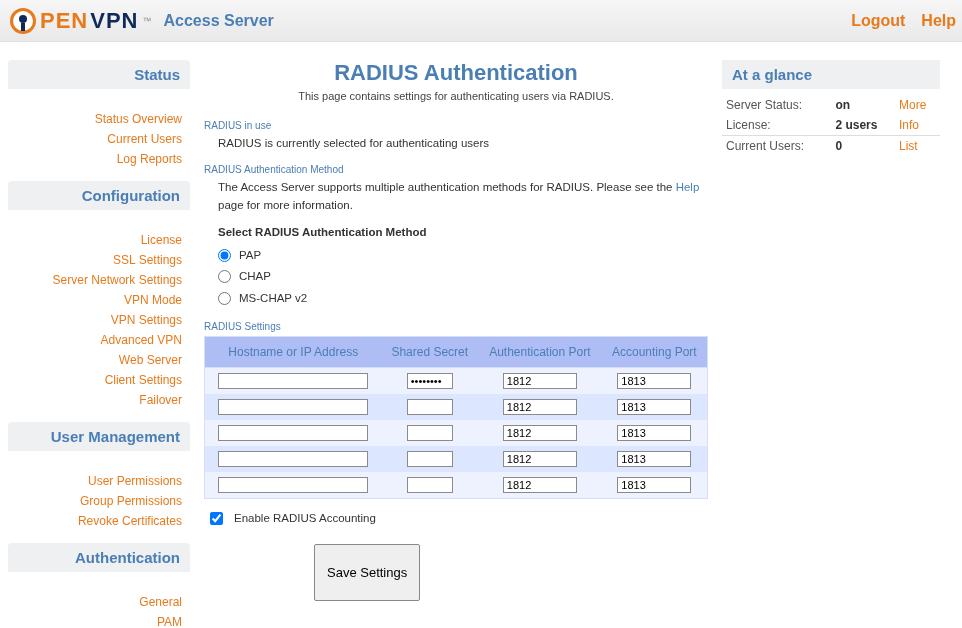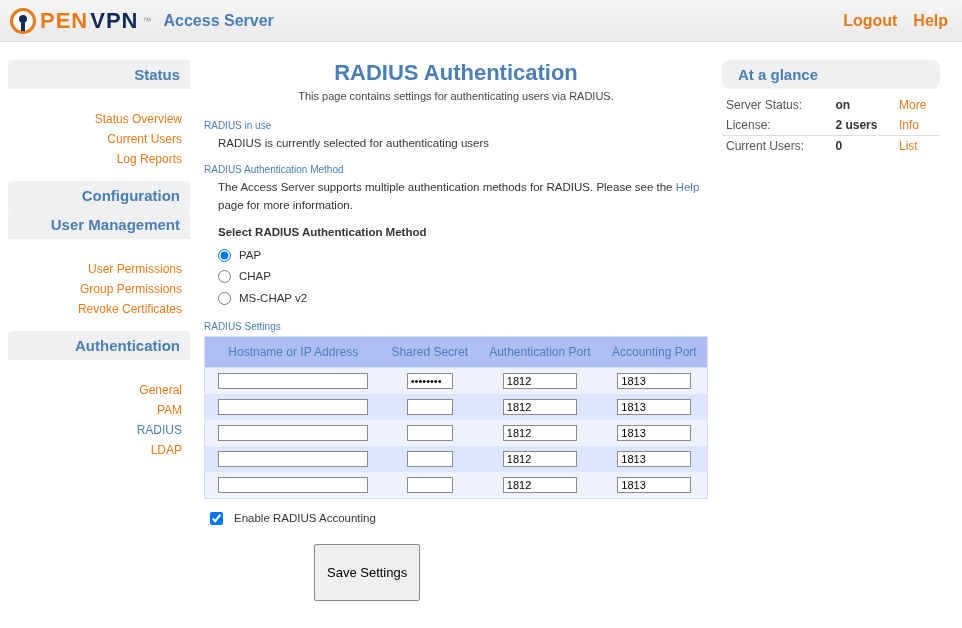--- a/index.html
+++ b/index.html
@@ -11,21 +11,21 @@
     color: #333;
     width: 962px;
   }
   
   .topbar {
     height: 42px;
     background: linear-gradient(#f6f6f6, #e9e9e9);
     border-bottom: 1px solid #e0e0e0;
     display: flex;
     align-items: center;
-    padding: 0 14px 0 10px;
+    padding: 0 6px 0 10px;
   }
   .logo { display:flex; align-items:center; gap:2px; user-select:none; }
   .logo .keyhole {
     width:26px; height:26px; border:3px solid #e77a1c; border-radius:50%;
     display:flex; align-items:center; justify-content:center; position:relative; background:#fff;
   }
   .logo .keyhole::before {
     content:""; width:8px; height:8px; background:#0f2a5a; border-radius:50%;
     position:relative; top:-2px;
   }
@@ -83,21 +83,21 @@
   .chk-row { display:flex; align-items:center; gap:8px; font-size:11.5px; margin:10px 0 0 2px; }
   .savebtn {
     margin:16px 0 20px 110px; padding:20px 12px; font-size:13px;
     background:#efefef; border:1px solid #888; border-radius:2px; cursor:pointer;
   }
 
   
   .glance-card { }
   .glance-hdr {
     background:#eef0f2; color:#4a7eb5; font-size:15px; font-weight:bold;
-    padding:6px 16px; border-radius:8px;
+    padding:6px 10px; border-radius:0;
   }
   table.glance-tbl { width:100%; font-size:12px; margin-top:6px; border-collapse:collapse; }
   table.glance-tbl td { padding:3px 4px; }
   table.glance-tbl .k { color:#555; }
   table.glance-tbl .v { font-weight:bold; color:#333; }
   table.glance-tbl .a { color:#e77a1c; text-decoration:none; }
   .glance-sep td { border-top:1px solid #ddd; padding-top:8px; }
 </style>
 </head>
 <body>
@@ -120,20 +120,31 @@
   <div class="sidebar">
     <div class="sidecard">
       <div class="sidehdr">Status</div>
       <div class="sidebody">
         <a href="#" class="sidelink">Status Overview</a>
         <a href="#" class="sidelink">Current Users</a>
         <a href="#" class="sidelink">Log Reports</a>
       </div>
 
       <div class="sidehdr">Configuration</div>
+      <div class="sidebody">
+        <a href="#" class="sidelink">License</a>
+        <a href="#" class="sidelink">SSL Settings</a>
+        <a href="#" class="sidelink">Server Network Settings</a>
+        <a href="#" class="sidelink">VPN Mode</a>
+        <a href="#" class="sidelink">VPN Settings</a>
+        <a href="#" class="sidelink">Advanced VPN</a>
+        <a href="#" class="sidelink">Web Server</a>
+        <a href="#" class="sidelink">Client Settings</a>
+        <a href="#" class="sidelink">Failover</a>
+      </div>
 
       <div class="sidehdr">User Management</div>
       <div class="sidebody">
         <a href="#" class="sidelink">User Permissions</a>
         <a href="#" class="sidelink">Group Permissions</a>
         <a href="#" class="sidelink">Revoke Certificates</a>
       </div>
 
       <div class="sidehdr">Authentication</div>
       <div class="sidebody">

